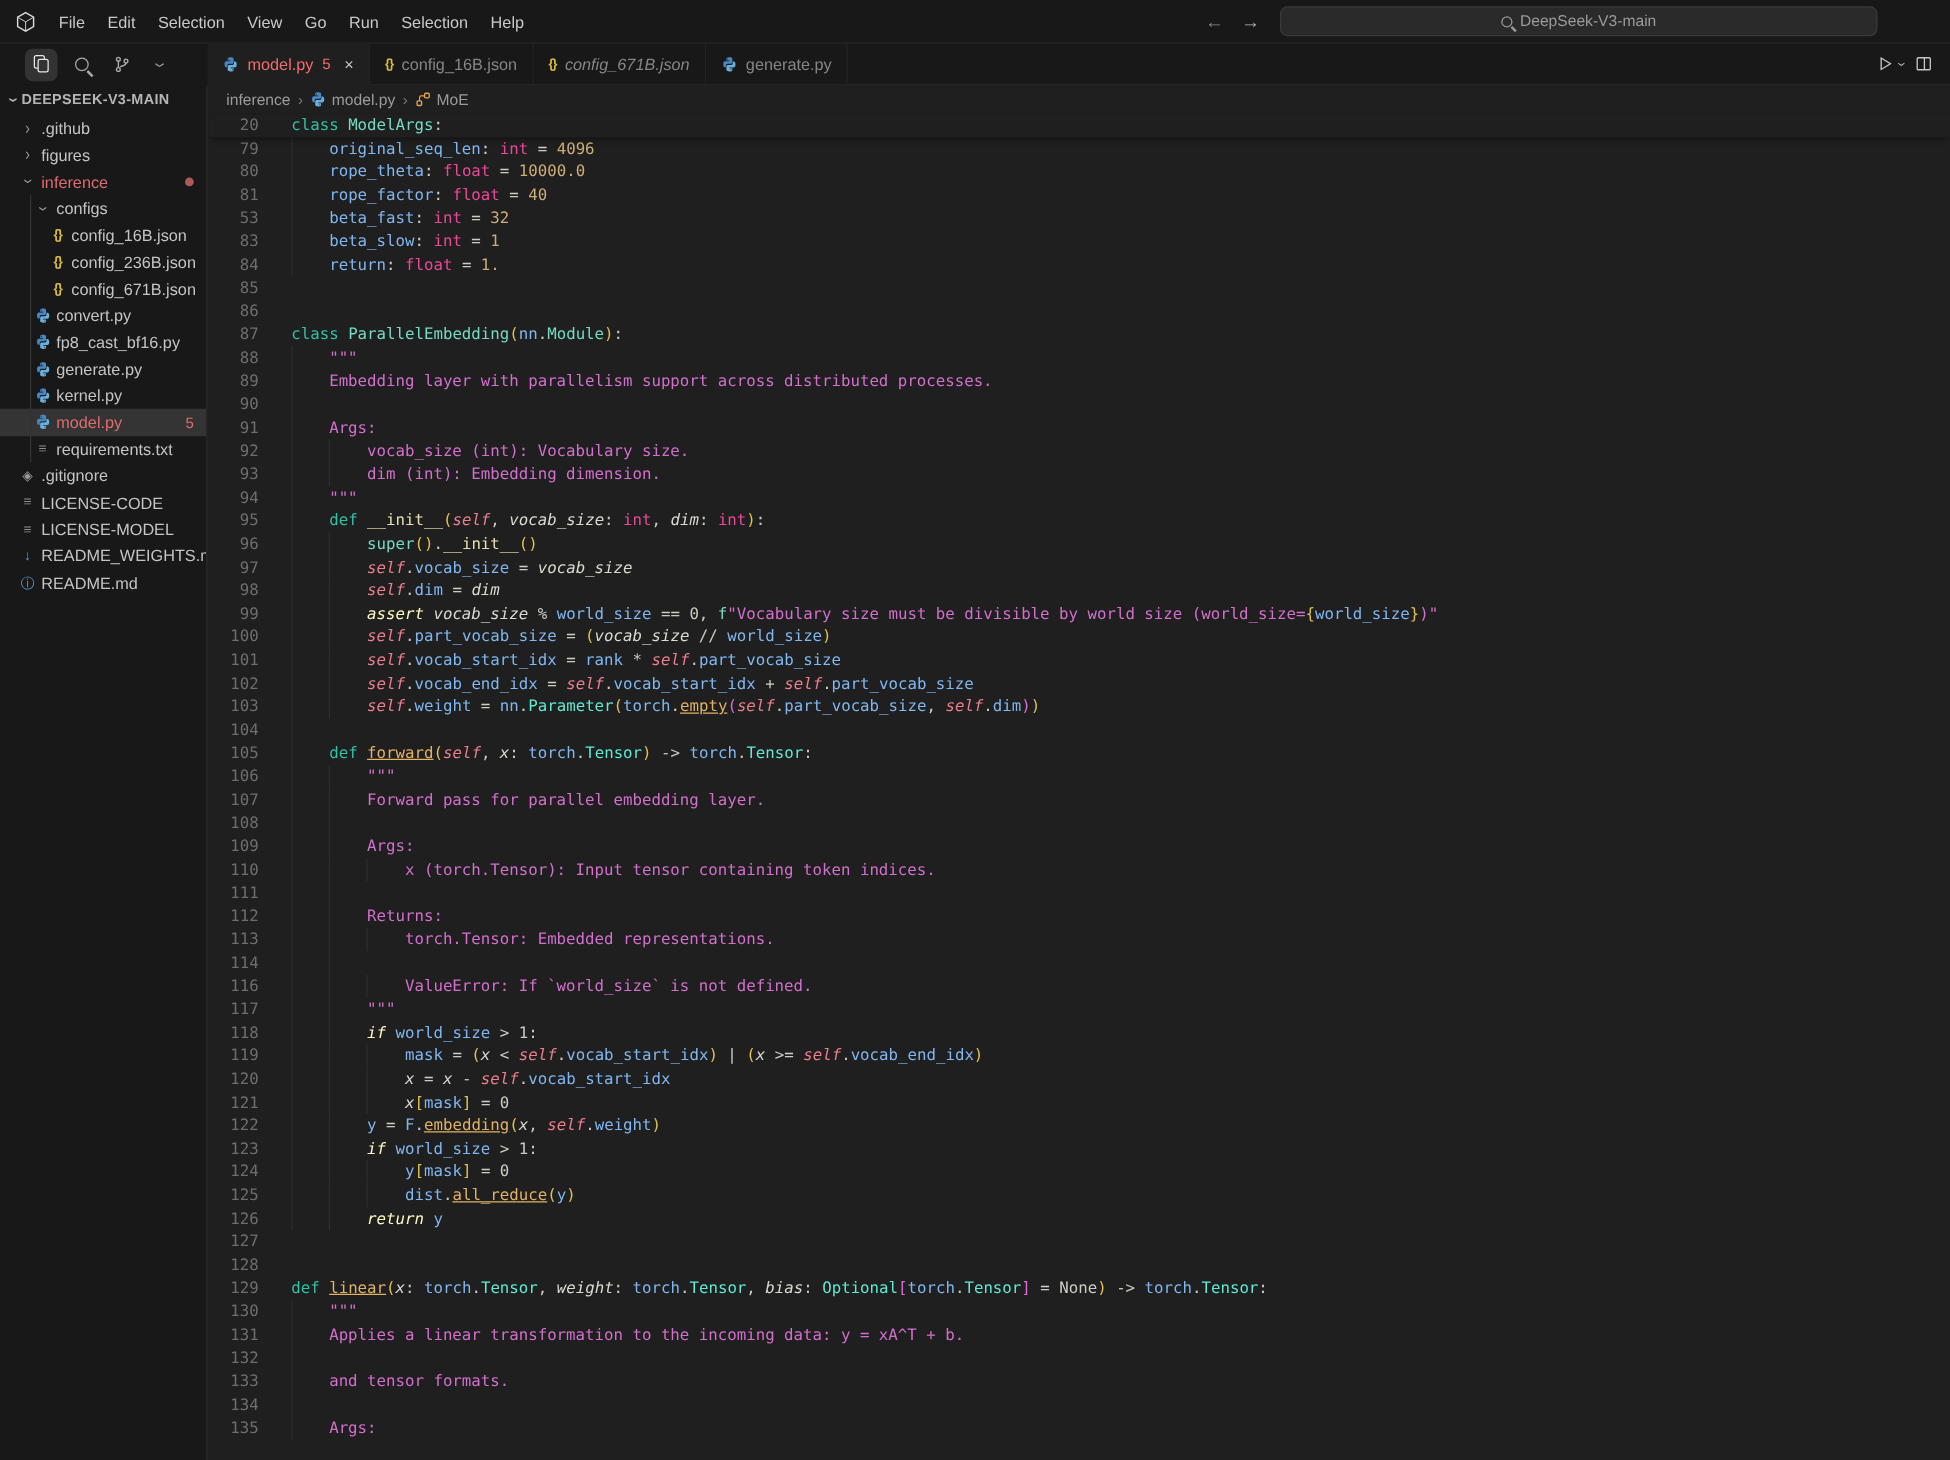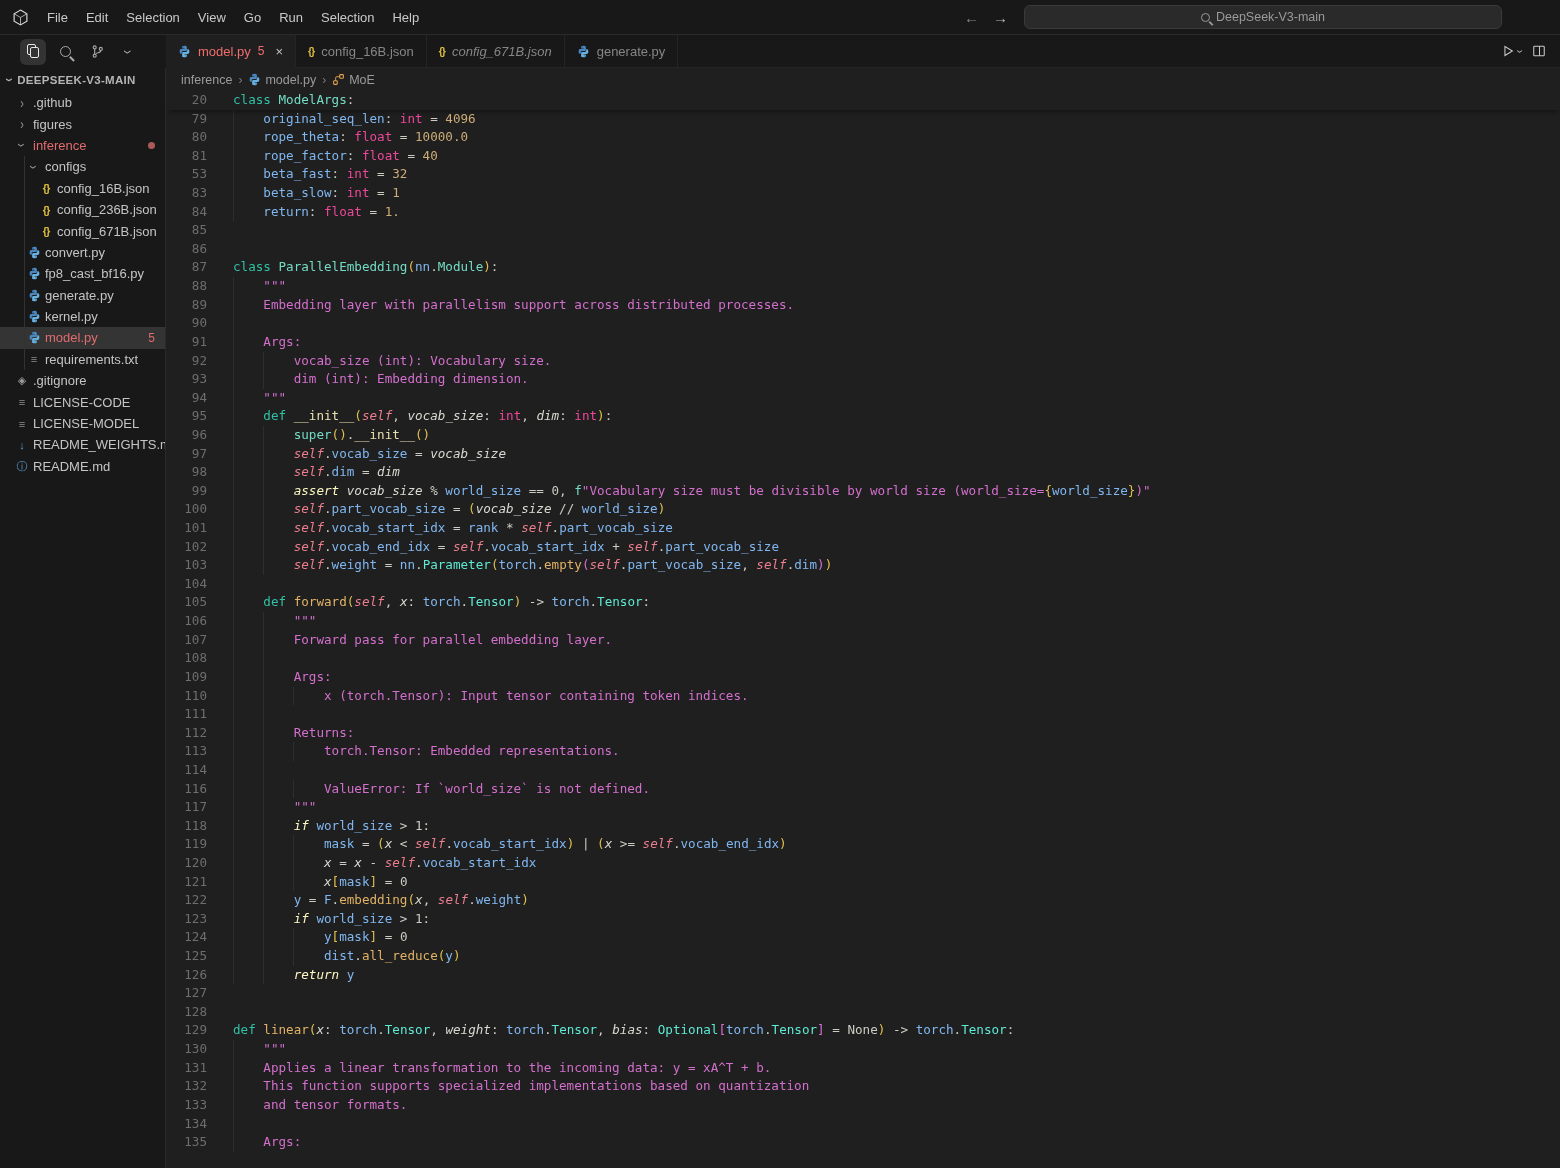--- a/index.html
+++ b/index.html
@@ -92,21 +92,21 @@
         font:12.6px/18.62px "DejaVu Sans Mono",monospace; }
   .lc { position:relative; flex:1; padding-left:26px; white-space:pre;
         font:12.6px/18.62px "DejaVu Sans Mono",monospace; color:#ccccc4; }
   .g { position:absolute; top:0; bottom:0; width:1px; background:#2e2e2e; }
   .tk-kw   { color:#30c1a6; }
   .tk-ctl  { color:#fef9c3; font-style:italic; }
   .tk-type { color:#ec4899; }
   .tk-mint { color:#74dcc2; }
   .tk-cls  { color:#5eead4; }
   .tk-var  { color:#80b7f0; }
-  .tk-fn   { color:#e2b266; }
+  .tk-fn   { color:#e2b266;text-decoration:underline; }
   .tk-mag  { color:#e7e0ae; }
   .tk-self { color:#ec7e8e; font-style:italic; }
   .tk-param{ color:#dadad2; font-style:italic; }
   .tk-str  { color:#d36fcd; }
   .tk-num  { color:#ccac77; }
   .tk-pln, .tk-pun { color:#ccccc4; }
   .tk-b1   { color:#dfc04f; }
   .tk-b2   { color:#d76fd3; }
   svg { display:block; }
 </style>
@@ -555,21 +555,21 @@
       <div class="line">
         <span class="ln">130</span>
         <span class="lc"><span class="g" style="left: 26px;"></span><span class="tk-str">    """</span></span>
       </div>
       <div class="line">
         <span class="ln">131</span>
         <span class="lc"><span class="g" style="left: 26px;"></span><span class="tk-str">    Applies a linear transformation to the incoming data: y = xA^T + b.</span></span>
       </div>
       <div class="line">
         <span class="ln">132</span>
-        <span class="lc"><span class="g" style="left: 26px;"></span><span class="tk-str">    This function supports specialized implementations based on quantization</span></span>
+        <span class="lc"><span class="g" style="left: 26px;"></span></span>
       </div>
       <div class="line">
         <span class="ln">133</span>
         <span class="lc"><span class="g" style="left: 26px;"></span><span class="tk-str">    and tensor formats.</span></span>
       </div>
       <div class="line">
         <span class="ln">134</span>
         <span class="lc"><span class="g" style="left: 26px;"></span></span>
       </div>
       <div class="line">

